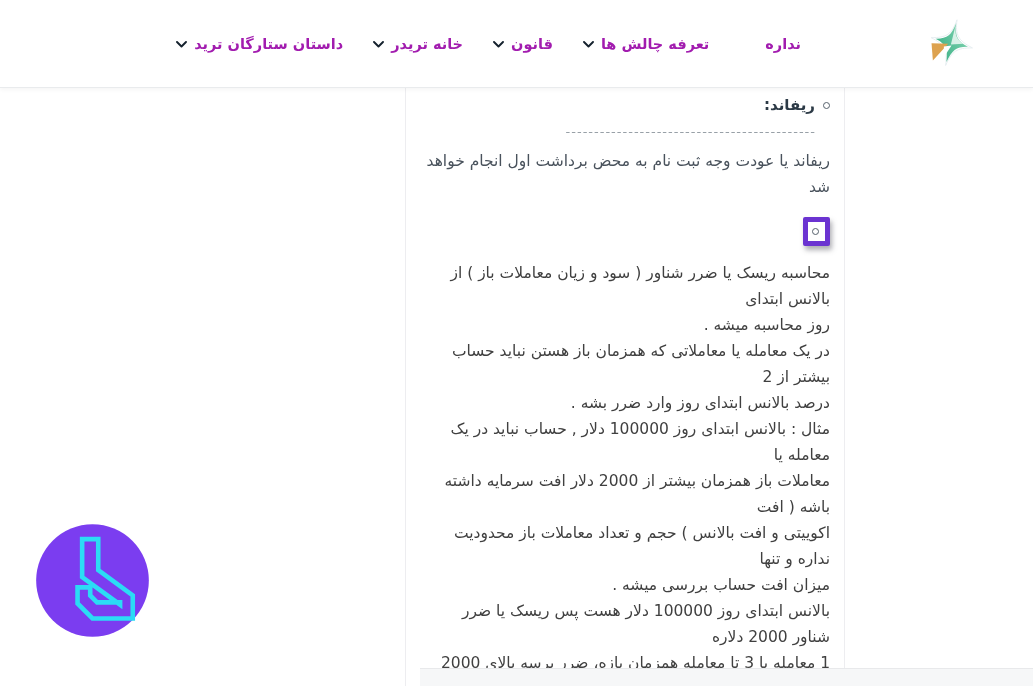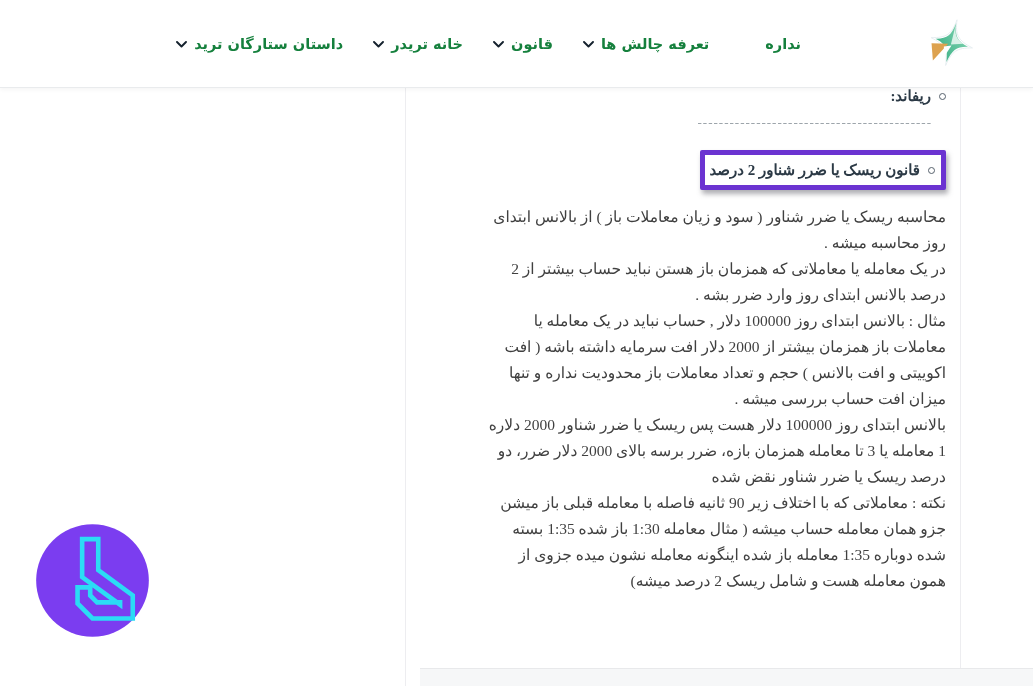--- a/index.html
+++ b/index.html
@@ -20,32 +20,32 @@
   }
   .logo { display:flex; align-items:center; gap:2px; cursor:pointer; }
   .logo-text {
     font-size:26px; font-weight:700; color:#54808d; letter-spacing:0;
     line-height:1;
   }
   .logo-star { width:58px; height:58px; margin-right:-6px; position:relative; top:2px; }
   .nav { display:flex; align-items:center; gap:30px; margin-right:120px; }
   .nav-item {
     display:flex; align-items:center; gap:7px;
-    font-size:14.5px; font-weight:700; color:#15803d; cursor:pointer;
+    font-size:14.5px; font-weight:700; color:#a21caf; cursor:pointer;
     white-space:nowrap;
   }
   .nav-item .caret { display:inline-flex; position:relative; top:1px; }
   .nav-item-home { margin-left:26px; }
 
   
   .content-col {
-    position:absolute; top:75px; bottom:0; left:405px; width:556px;
+    position:absolute; top:84px; bottom:0; left:405px; width:440px;
     background:#ffffff; border-left:1px solid #ededf0; border-right:1px solid #ededf0;
     padding:10px 14px 0 18px;
-    direction:rtl; text-align:right;font-family:Liberation Serif, serif;
+    direction:rtl; text-align:right;
   }
   .li-line { display:flex; align-items:center; gap:8px; }
   .bullet {
     width:7px; height:7px; border:1.5px solid #56616c; border-radius:50%;
     display:inline-block; flex:0 0 auto;
   }
   .refund-heading { font-size:15px; font-weight:700; color:#2c3a46; line-height:22px; }
   .divider-dashes {
     color:#98a0a7; font-size:13px; letter-spacing:1px; line-height:20px;
     margin:6px 14px 4px 0; word-break:break-all;
@@ -144,25 +144,25 @@
 
   <main class="content-col">
 
     <div class="li-line">
       <span class="bullet"></span>
       <span class="refund-heading">ريفاند:</span>
     </div>
 
     <div class="divider-dashes">--------------------------------------------</div>
 
+    <p class="refund-body">ريفاند یا عودت وجه ثبت نام به محض برداشت اول انجام خواهد شد</p>
 
     <div class="risk-box-row">
       <div class="risk-box">
         <span class="bullet"></span>
-        <span class="risk-heading">قانون ریسک یا ضرر شناور 2 درصد</span>
       </div>
     </div>
 
     <p class="risk-body">محاسبه ریسک یا ضرر شناور ( سود و زیان معاملات باز ) از بالانس ابتدای
 روز محاسبه میشه .
 در یک معامله یا معاملاتی که همزمان باز هستن نباید حساب بیشتر از 2
 درصد بالانس ابتدای روز وارد ضرر بشه .
 مثال : بالانس ابتدای روز 100000 دلار , حساب نباید در یک معامله یا
 معاملات باز همزمان بیشتر از 2000 دلار افت سرمایه داشته باشه ( افت
 اکوییتی و افت بالانس ) حجم و تعداد معاملات باز محدودیت نداره و تنها

